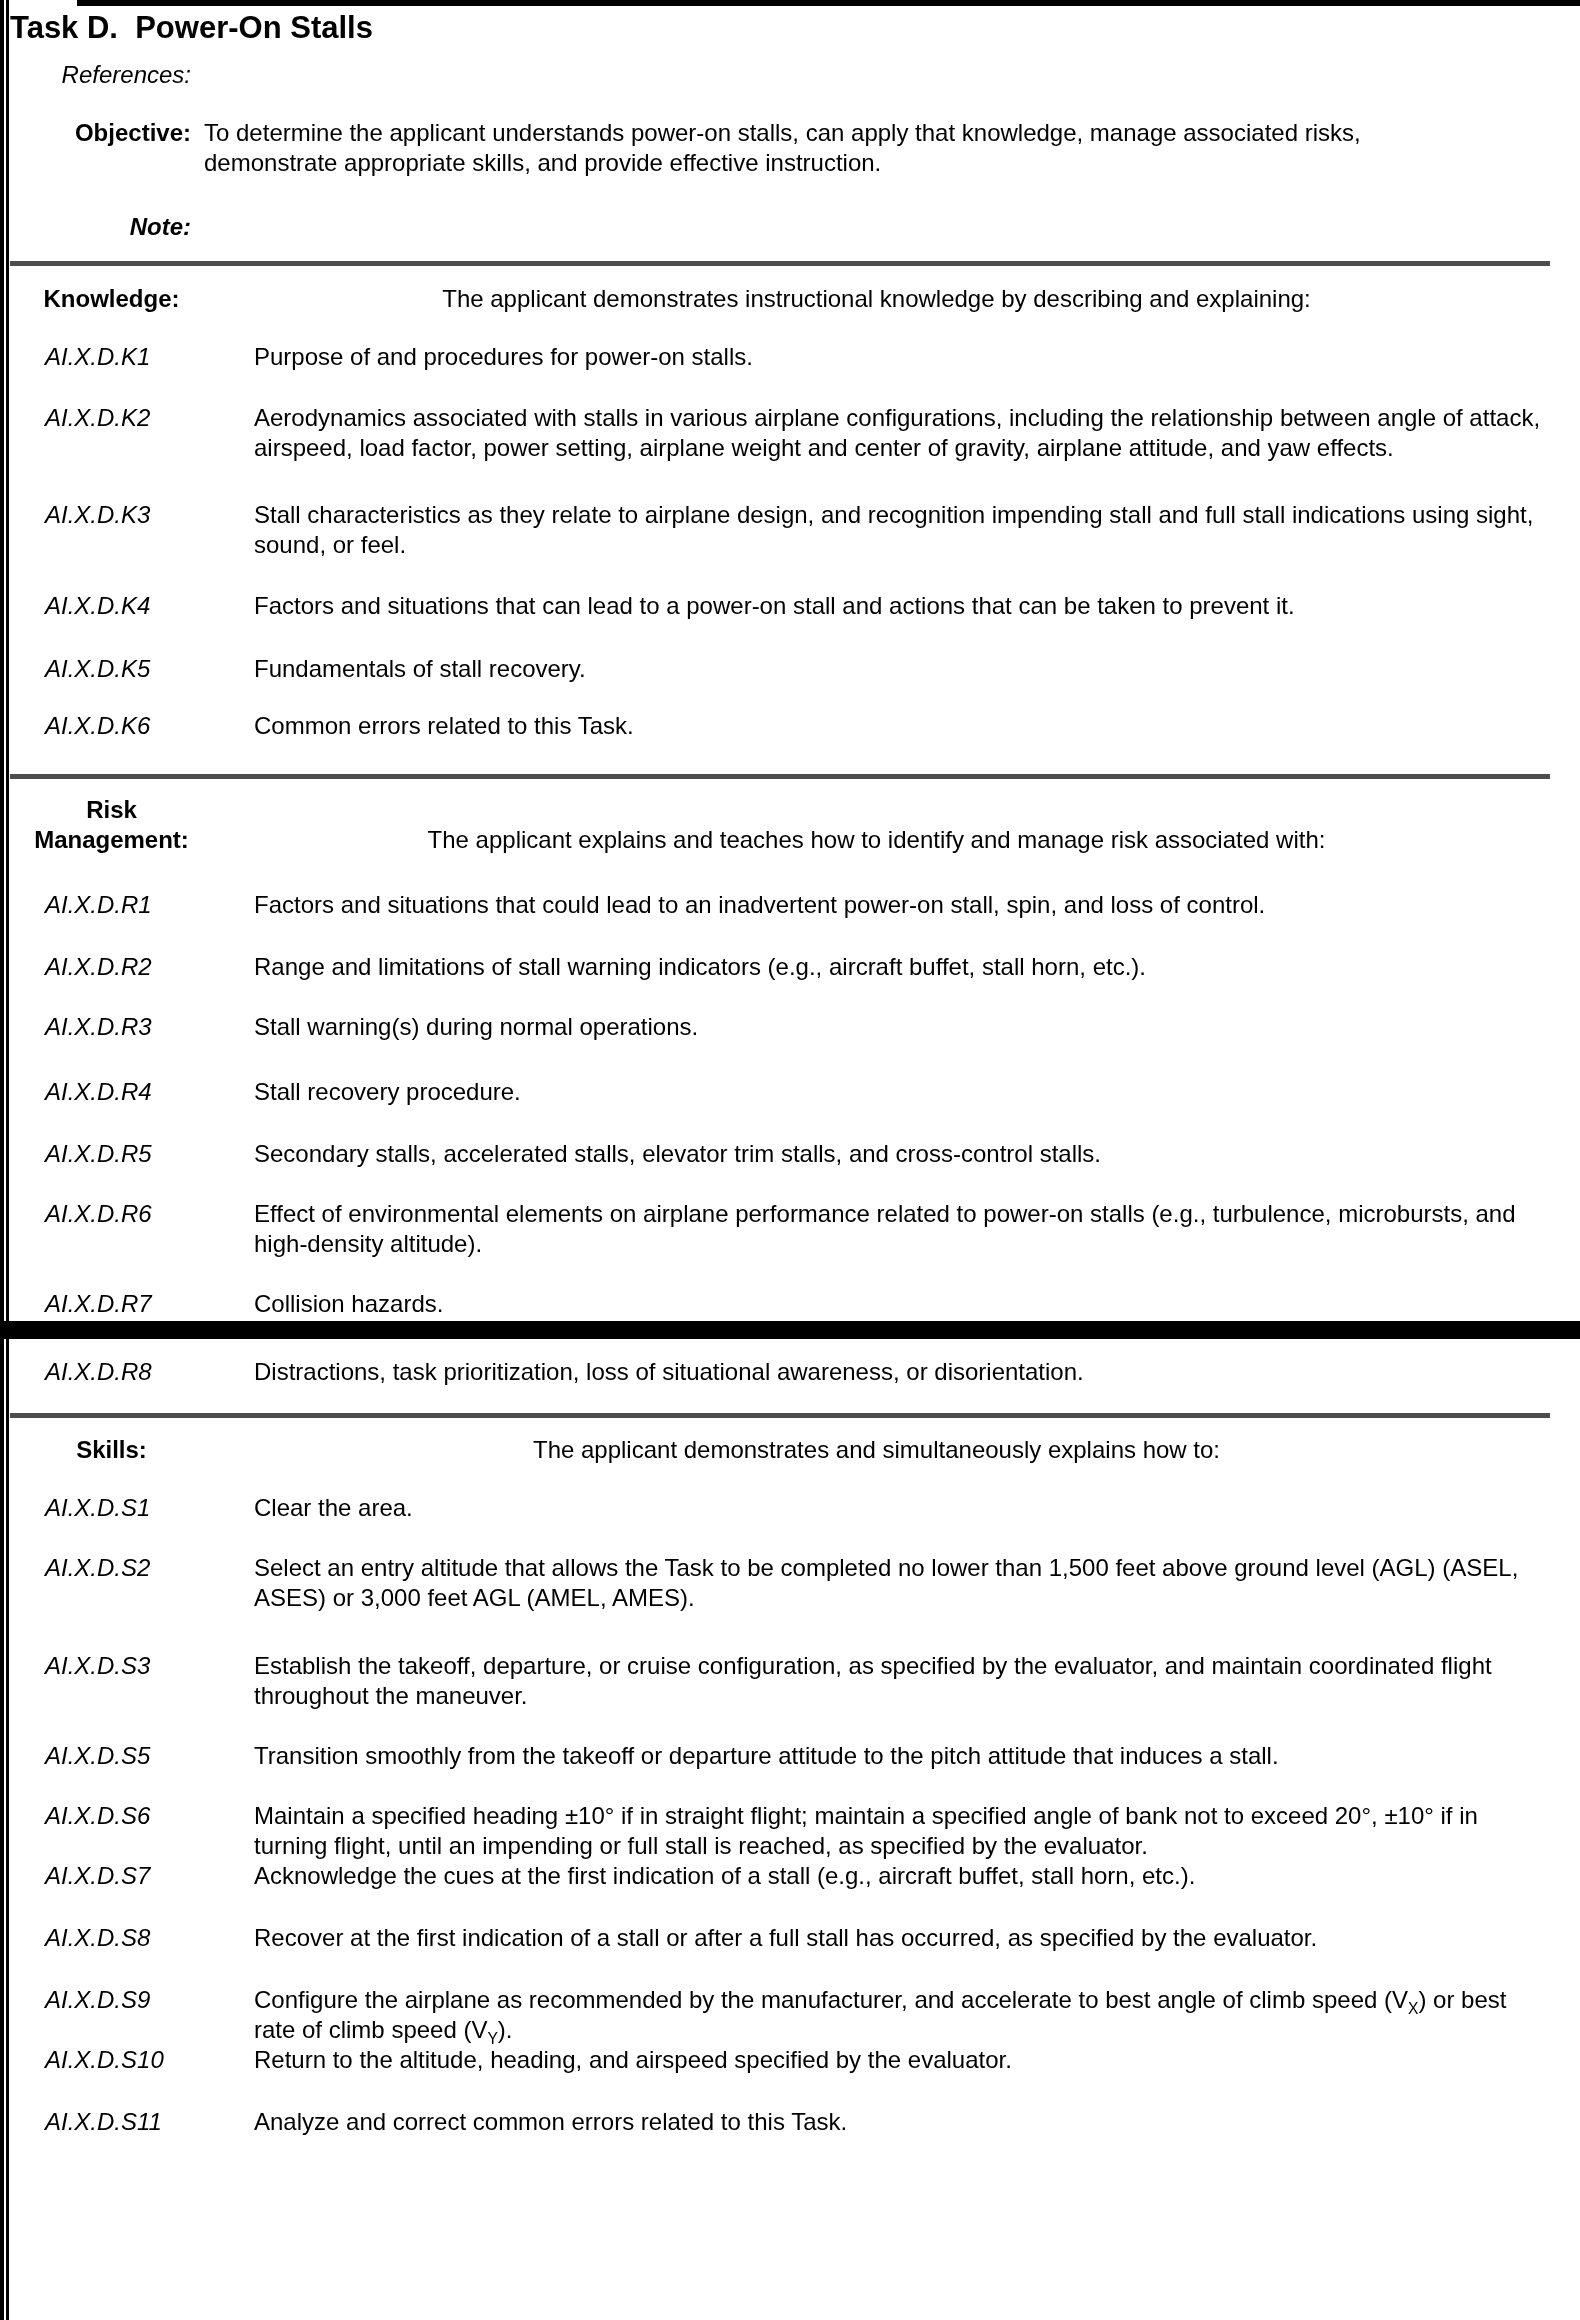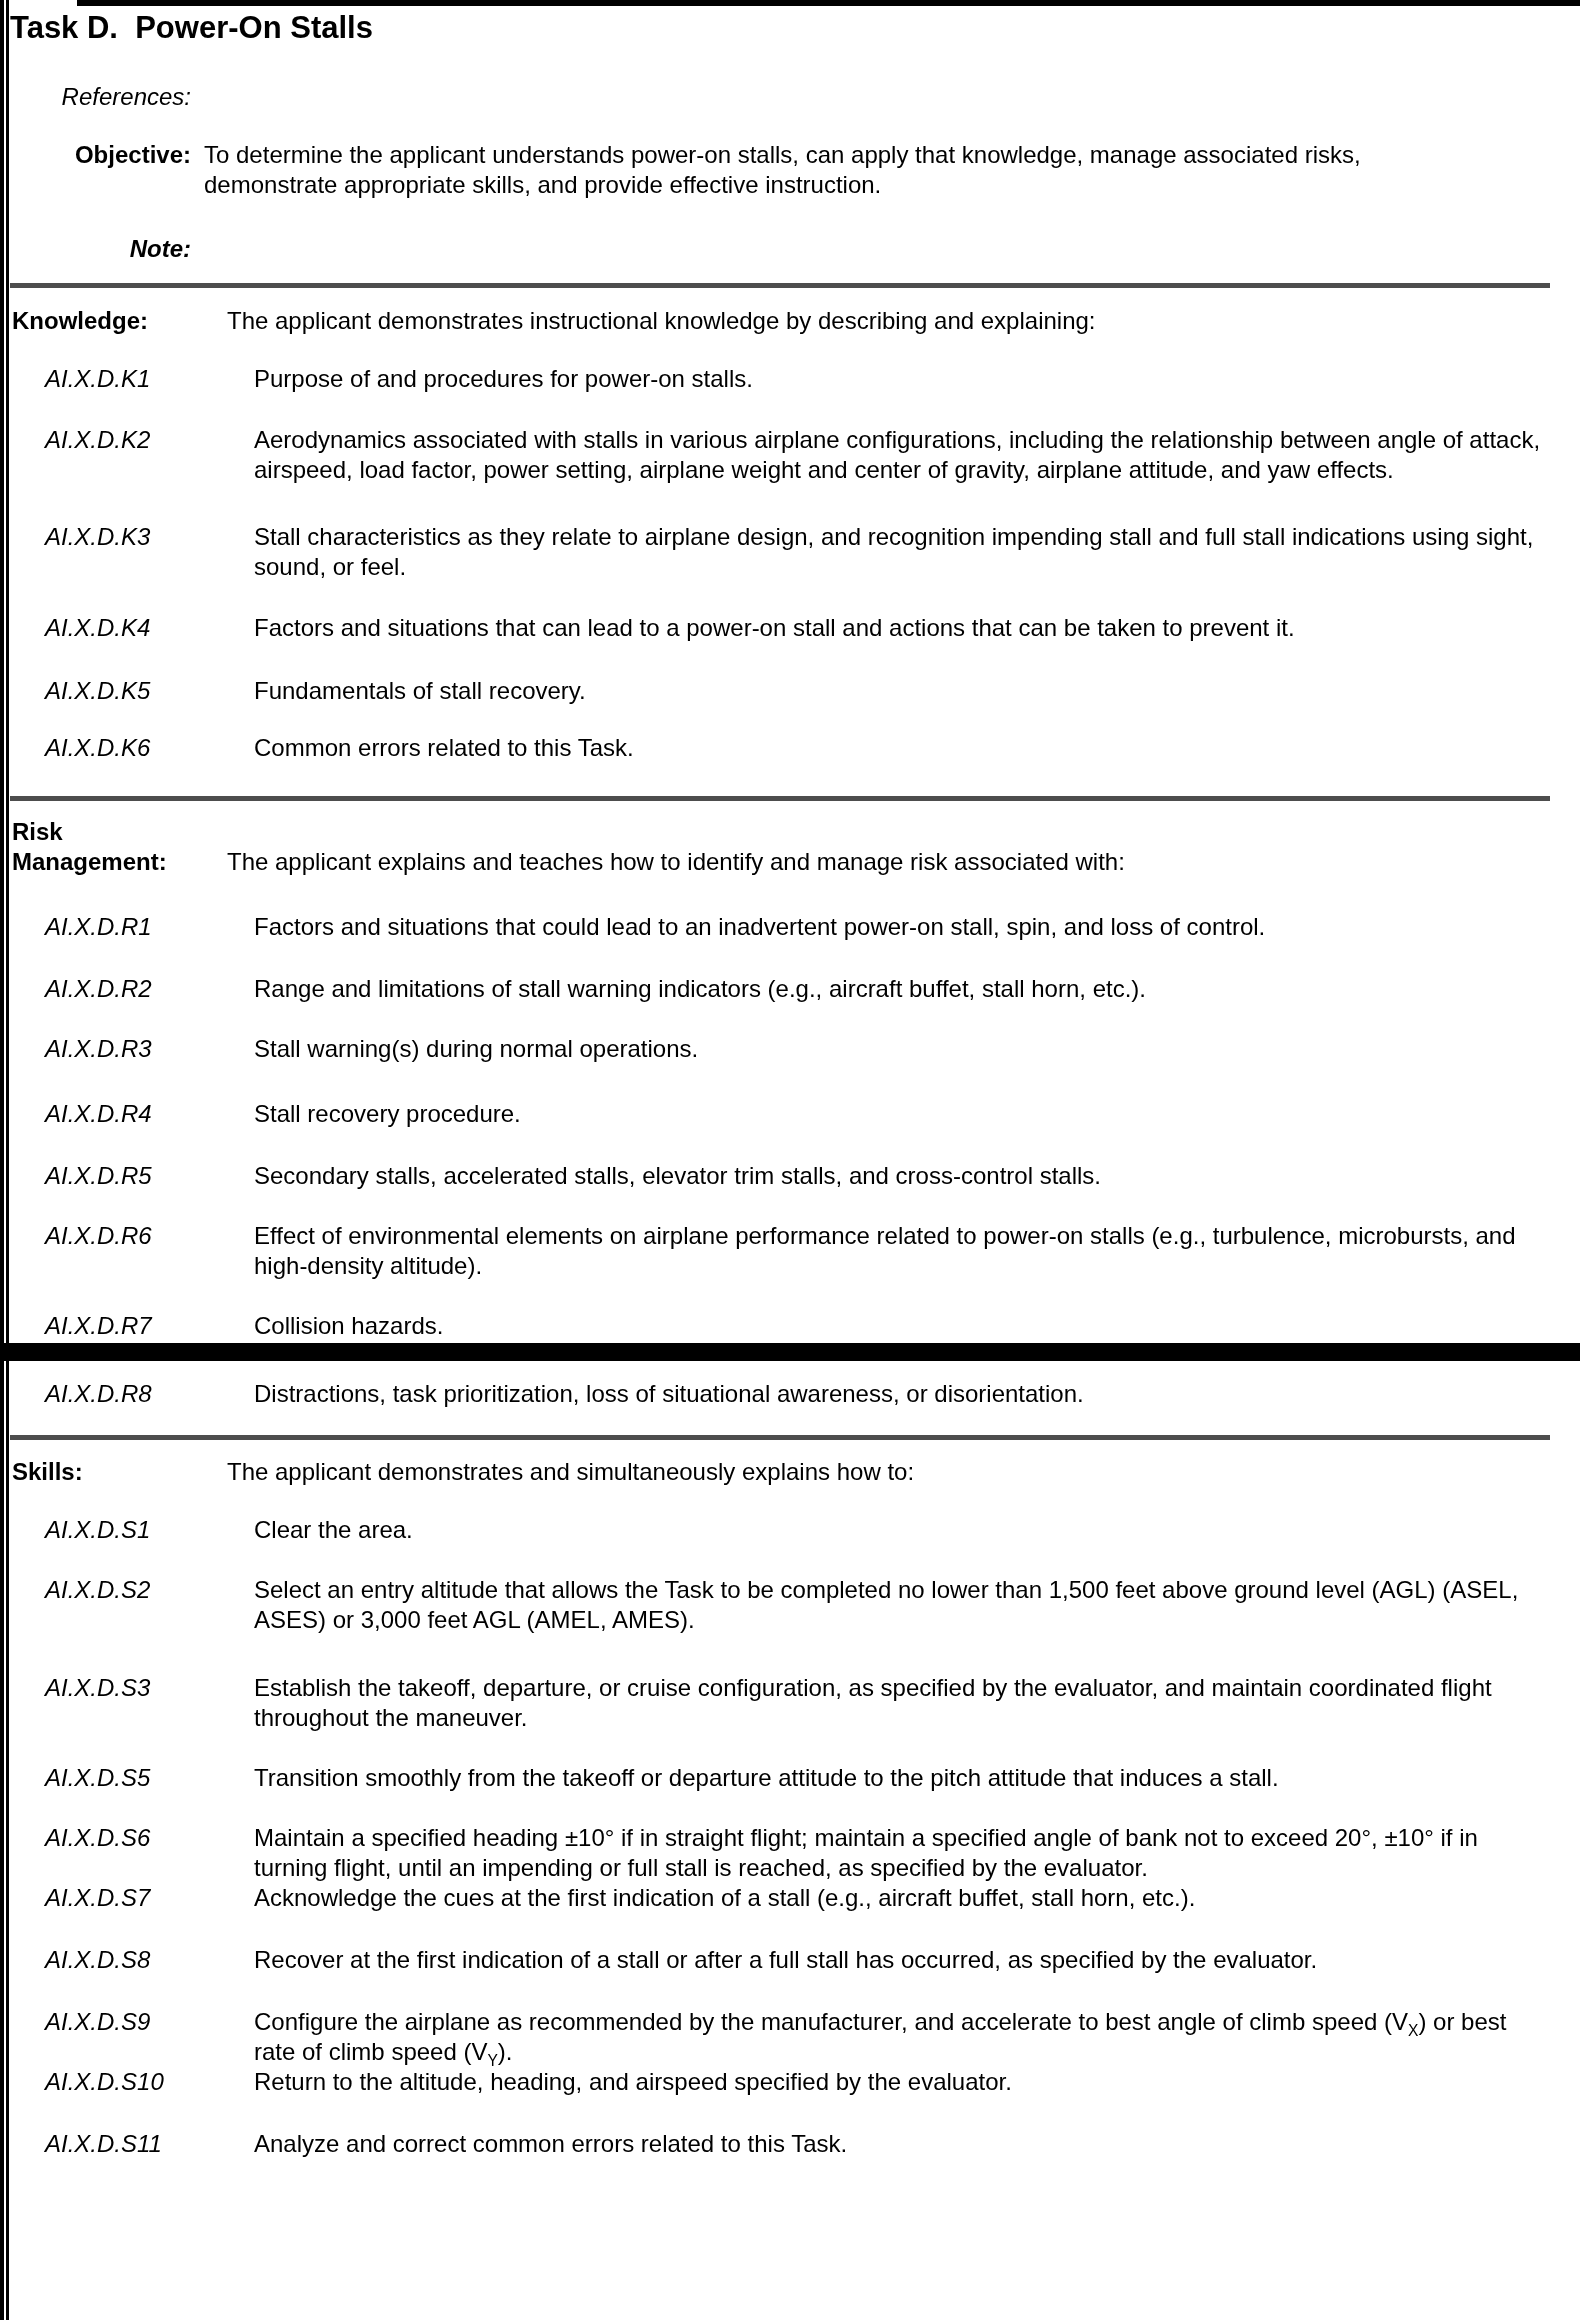--- a/index.html
+++ b/index.html
@@ -13,21 +13,21 @@
   .left-border-inner{position:absolute;left:6px;top:0;bottom:0;width:3px;background:#000;}
   .top-bar{position:absolute;top:0;left:77px;right:0;height:6px;background:#000;}
   .content{position:relative;padding:0 30px 0 12px;}
   .title{
     font-size:31px;line-height:40px;font-weight:bold;
     margin:8px 0 0 -2px;white-space:pre-wrap;
   }
   .hrow{display:grid;grid-template-columns:179px 1fr;column-gap:13px;align-items:start;}
   .hlabel{text-align:right;}
   .htext{max-width:1239px;}
-  .srow{display:grid;grid-template-columns:203px 1fr;column-gap:12px;align-items:start;}
+  .srow{display:grid;grid-template-columns:203px 1fr;align-items:start;text-align:center;}
   .srow.align-end{align-items:end;}
   .slabel{font-weight:bold;max-width:199px;}
   .sintro{max-width:1323px;}
   .irow{display:grid;grid-template-columns:197px 1fr;column-gap:12px;align-items:start;padding-left:33px;}
   .icode{font-style:italic;}
   .idesc{max-width:1296px;}
   .i{font-style:italic;}
   .b{font-weight:bold;}
   .divider{height:5px;background:#4d4d4d;margin-left:-2px;}
   .band{height:18px;background:#000;margin-left:-12px;margin-right:-30px;}
@@ -37,21 +37,21 @@
 <body>
 
 <div class="left-border-outer"></div>
 <div class="left-border-inner"></div>
 <div class="top-bar"></div>
 
 <div class="content">
 
   <div class="title">Task D.  Power-On Stalls</div>
 
-  <div class="hrow" style="margin-top:34px">
+  <div class="hrow" style="margin-top:12px">
     <div class="hlabel i">References:</div>
   </div>
 
   <div class="hrow" style="margin-top:28px">
     <div class="hlabel b">Objective:</div>
     <div class="htext">To determine the applicant understands power-on stalls, can apply that knowledge, manage associated risks, demonstrate appropriate skills, and provide effective instruction.</div>
   </div>
 
   <div class="hrow" style="margin-top:34px">
     <div class="hlabel b i">Note:</div>

